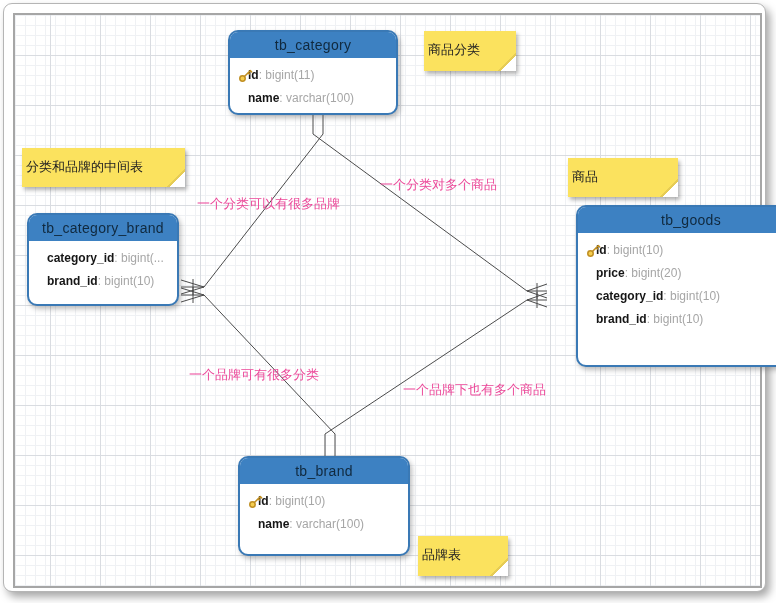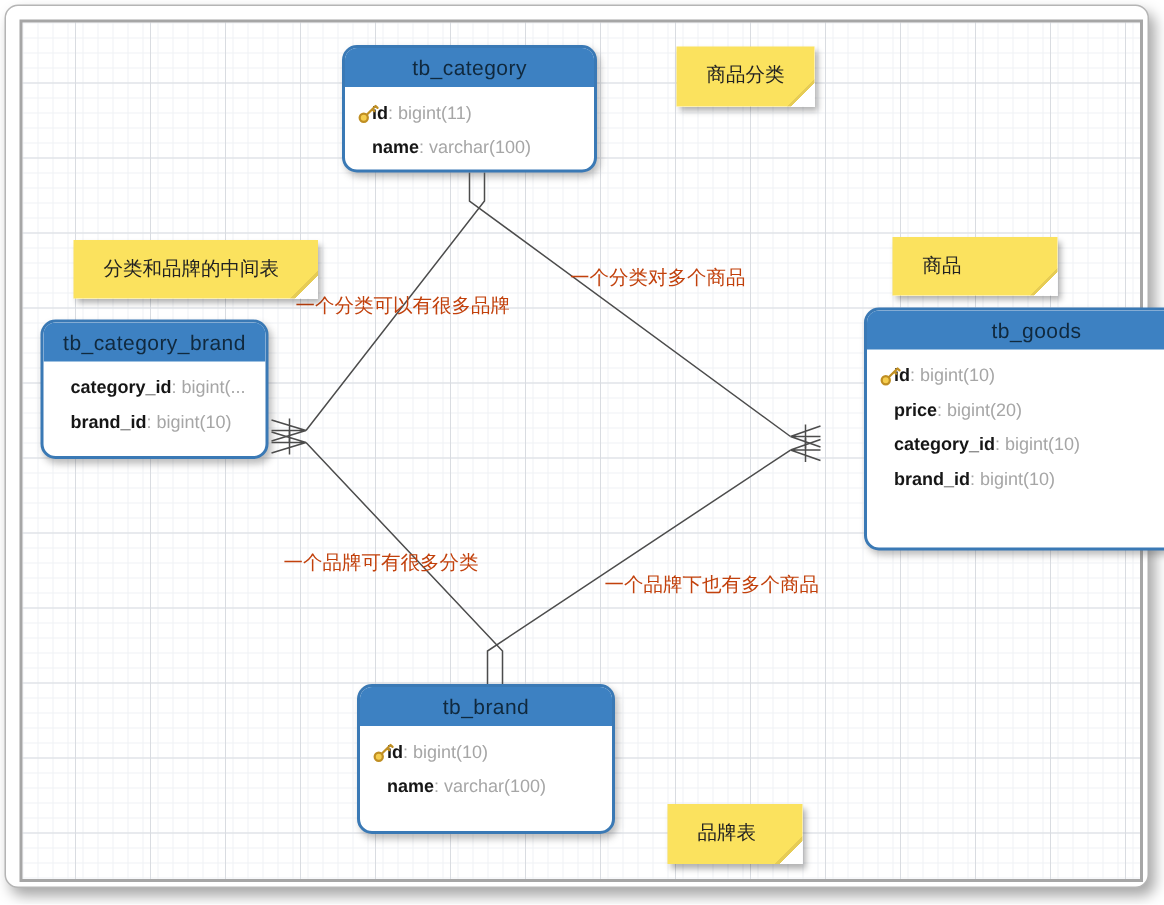--- a/index.html
+++ b/index.html
@@ -61,33 +61,32 @@
   #tbl-category-brand  { left:27px;  top:213px; width:152px; height:93px; }
   #tbl-goods           { left:576px; top:205px; width:230px; height:162px; }
   #tbl-brand           { left:238px; top:456px; width:172px; height:100px; }
 
   
   .note {
     position:absolute; z-index:5;
     background:linear-gradient(315deg, #ffffff 11px, #e6cc55 11px, #e6cc55 13px, #fbe25e 13px);
     box-shadow:2px 3px 4px rgba(0,0,0,.3);
     font-size:13px; color:#222;
-    padding:10px 10px 0 20px;
+    padding:10px 10px 0 4px;
     white-space:nowrap;
-    margin-left:27px;
   }
   #note-category { left:424px; top:31px;  width:92px;  height:40px; }
-  #note-middle   { left:22px;  top:160px; width:163px; height:39px; }
+  #note-middle   { left:22px;  top:148px; width:163px; height:39px; }
   #note-goods    { left:568px; top:158px; width:110px; height:39px; }
   #note-brand    { left:418px; top:536px; width:90px;  height:40px; }
 
   
   .rel-label {
     position:absolute; z-index:3;
-    font-size:13px; color:#c2410c;
+    font-size:13px; color:#ec4899;
     white-space:nowrap;
   }
   #rlabel-0 { left:197px; top:195px; }
   #rlabel-1 { left:380px; top:176px; }
   #rlabel-2 { left:189px; top:366px; }
   #rlabel-3 { left:403px; top:381px; }
 </style>
 </head>
 <body>
 

